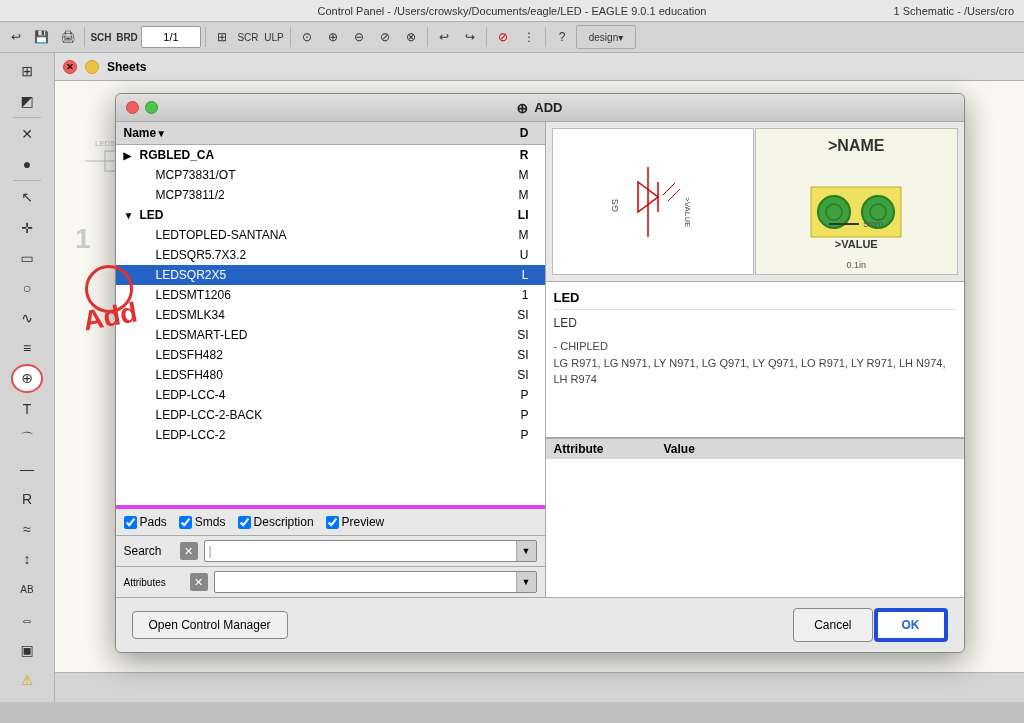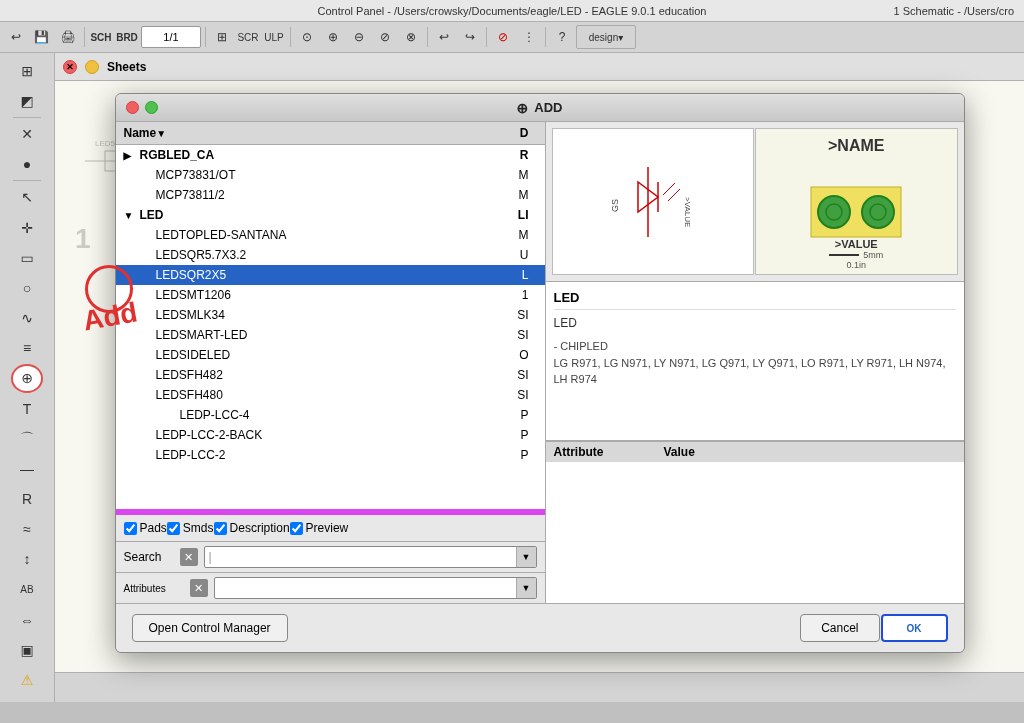--- a/index.html
+++ b/index.html
@@ -257,21 +257,22 @@
       font-size: 10px;
       width: 12px;
       display: inline-block;
     }
 
     
     .filter-row {
       padding: 6px 8px;
       display: flex;
       align-items: flex-end;
-      border-top: 6px solid #d946ef;
+      gap: 12px;
+      border-top: 4px solid #d946ef;
       background: #e8e8e8;
       font-size: 12px;
     }
     .filter-row label {
       display: flex;
       align-items: center;
       gap: 3px;
       cursor: pointer;
     }
 
@@ -462,23 +463,23 @@
       padding: 6px 20px;
       background: #f0f0f0;
       border: 1px solid #888;
       border-radius: 4px;
       font-size: 12px;
       cursor: pointer;
     }
     .btn-ok {
       padding: 6px 24px;
       background: white;
-      border: 2px solid #1d4ed8;
+      border: 4px solid #1d4ed8;
       border-radius: 4px;
-      font-size: 10px;
+      font-size: 12px;
       font-weight: bold;
       color: #2563c4;
       cursor: pointer;
     }
 
     
     .add-annotation {
       position: absolute;
       top: 220px;
       left: 38px;
@@ -723,37 +724,31 @@
                 <span style="margin-right:8px;">SI</span>
               </div>
               <div class="tree-item" style="padding-left:24px;">
                 <span class="tree-expand"></span>
                 <span>LEDSMART-LED</span>
                 <span style="flex:1;"></span>
                 <span style="margin-right:8px;">SI</span>
               </div>
               <div class="tree-item" style="padding-left:24px;">
                 <span class="tree-expand"></span>
-                <span>LEDSIDELED</span>
-                <span style="flex:1;"></span>
-                <span style="margin-right:8px;">O</span>
-              </div>
-              <div class="tree-item" style="padding-left:24px;">
-                <span class="tree-expand"></span>
                 <span>LEDSFH482</span>
                 <span style="flex:1;"></span>
                 <span style="margin-right:8px;">SI</span>
               </div>
               <div class="tree-item" style="padding-left:24px;">
                 <span class="tree-expand"></span>
                 <span>LEDSFH480</span>
                 <span style="flex:1;"></span>
                 <span style="margin-right:8px;">SI</span>
               </div>
-              <div class="tree-item" style="padding-left:24px;margin-left:24px;">
+              <div class="tree-item" style="padding-left:24px;">
                 <span class="tree-expand"></span>
                 <span>LEDP-LCC-4</span>
                 <span style="flex:1;"></span>
                 <span style="margin-right:8px;">P</span>
               </div>
               <div class="tree-item" style="padding-left:24px;">
                 <span class="tree-expand"></span>
                 <span>LEDP-LCC-2-BACK</span>
                 <span style="flex:1;"></span>
                 <span style="margin-right:8px;">P</span>
@@ -837,21 +832,21 @@
                   <circle cx="72" cy="30" r="16" fill="#40a040" stroke="#208020" stroke-width="2"></circle>
                   <circle cx="72" cy="30" r="8" fill="#40a040" stroke="#208020" stroke-width="1.5"></circle>
                 </svg>
                 <div style="position:absolute;bottom:24px;left:0;right:0;text-align:center;font-size:11px;font-weight:bold;color:#333;">&gt;VALUE</div>
 
                 <div class="scale-bar" style="bottom:4px;">
                   <div style="display:flex;align-items:center;gap:4px;">
                     <div class="scale-line" style="width:30px;height:2px;background:#333;border-left:2px solid #333;border-right:2px solid #333;"></div>
                     <span style="font-size:9px;">5mm</span>
                   </div>
-                  <span style="font-size:9px;">0.1in</span>
+                  <span style="font-size:9px;margin-top:31px;">0.1in</span>
                 </div>
               </div>
             </div>
 
             <div class="info-area">
               <div class="info-name">LED</div>
               <div class="info-desc">LED</div>
               <div class="info-detail">- CHIPLED</div>
               <div class="info-detail">LG R971, LG N971, LY N971, LG Q971, LY Q971, LO R971, LY R971, LH N974, LH R974</div>
             </div>

